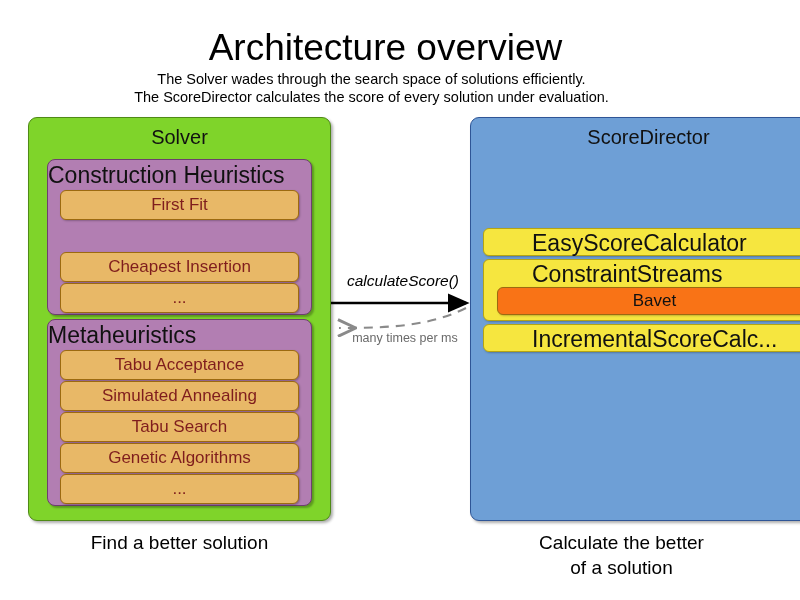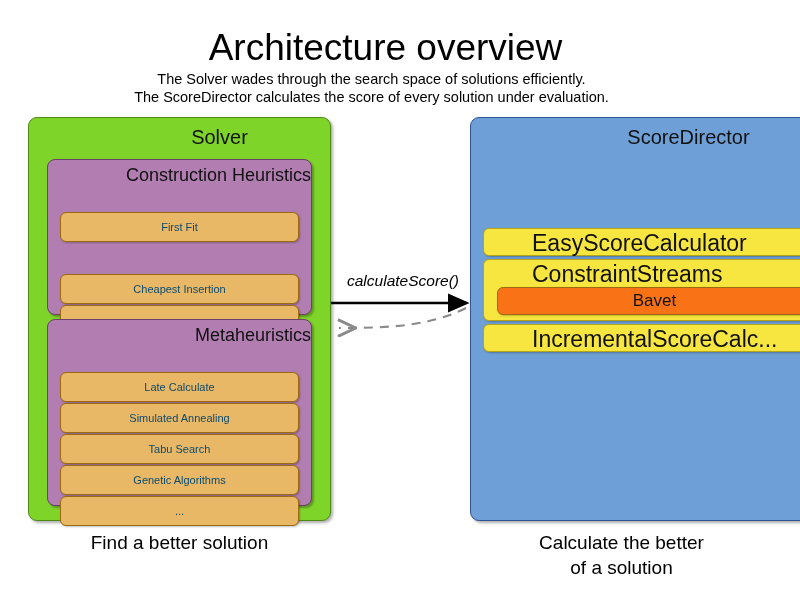--- a/index.html
+++ b/index.html
@@ -71,59 +71,57 @@
   }
   .outer-title {
     position: absolute;
     left: 0;
     top: 6px;
     width: 100%;
     text-align: center;
     font-size: 20px;
     line-height: 26px;
     color: #111;
-    margin-left: 40px;
   }
 
   
   .group-box {
     position: absolute;
     background: #B27EB2;
     border: 1.5px solid #6d3f6d;
     border-radius: 8px;
     box-sizing: border-box;
     box-shadow: 2px 2px 2px rgba(0,0,0,0.28);
   }
   .group-title {
     position: absolute;
     left: 0;
     top: 4px;
     width: 100%;
-    text-align: right;
-    font-size: 18px;
+    text-align: left;
+    font-size: 23px;
     line-height: 23px;
     color: #111;
   }
 
   
   .item {
     position: absolute;
     left: 12px;
     right: 12px;
     height: 30px;
     border-radius: 6px;
     box-sizing: border-box;
     display: flex;
     align-items: center;
     justify-content: center;
-    font-size: 11px;
+    font-size: 17px;
     line-height: 20px;
-    color: #0c4a6e;
+    color: #7f1d1d;
     box-shadow: 1px 1px 2px rgba(0,0,0,0.25);
-    margin-top: 22px;
   }
   .item.orange {
     background: #E8B867;
     border: 1.5px solid #9c6a10;
   }
 
   
   .yellow-bar {
     position: absolute;
     left: 12px;
@@ -227,21 +225,21 @@
 
     <div class="group-box" style="left:18px; top:41px; width:265px; height:156px;">
       <div class="group-title">Construction Heuristics</div>
       <div class="item orange" style="top:30px;">First Fit</div>
       <div class="item orange" style="top:92px;">Cheapest Insertion</div>
       <div class="item orange" style="top:123px;">...</div>
     </div>
 
     <div class="group-box" style="left:18px; top:201px; width:265px; height:187px;">
       <div class="group-title">Metaheuristics</div>
-      <div class="item orange" style="top:30px;">Late Calculate</div>
+      <div class="item orange" style="top:30px;">Tabu Acceptance</div>
       <div class="item orange" style="top:61px;">Simulated Annealing</div>
       <div class="item orange" style="top:92px;">Tabu Search</div>
       <div class="item orange" style="top:123px;">Genetic Algorithms</div>
       <div class="item orange" style="top:154px;">...</div>
     </div>
   </div>
 
   <div class="outer-box scoredirector-box">
     <div class="outer-title">ScoreDirector</div>
 
@@ -268,20 +266,21 @@
         <path d="M9,0.5 L0.5,4.5 L9,8.5" fill="none" stroke="#8a8a8a" stroke-width="1.4"></path>
       </marker>
     </defs>
 
     <line x1="331" y1="303" x2="466" y2="303" stroke="#000000" stroke-width="2.4" marker-end="url(#solid-head)"></line>
 
     <path d="M466,308 C430,326 390,328 339,328" fill="none" stroke="#8a8a8a" stroke-width="2.1" stroke-dasharray="9,7" marker-end="url(#dashed-head)"></path>
   </svg>
 
   <div class="arrow-label-top">calculateScore()</div>
+  <div class="arrow-label-bottom">many times per ms</div>
 
   <div class="caption left">Find a better solution</div>
   <div class="caption right">
     <div>Calculate the better</div>
     <div>of a solution</div>
   </div>
 
 </div>
 
 </body></html>

